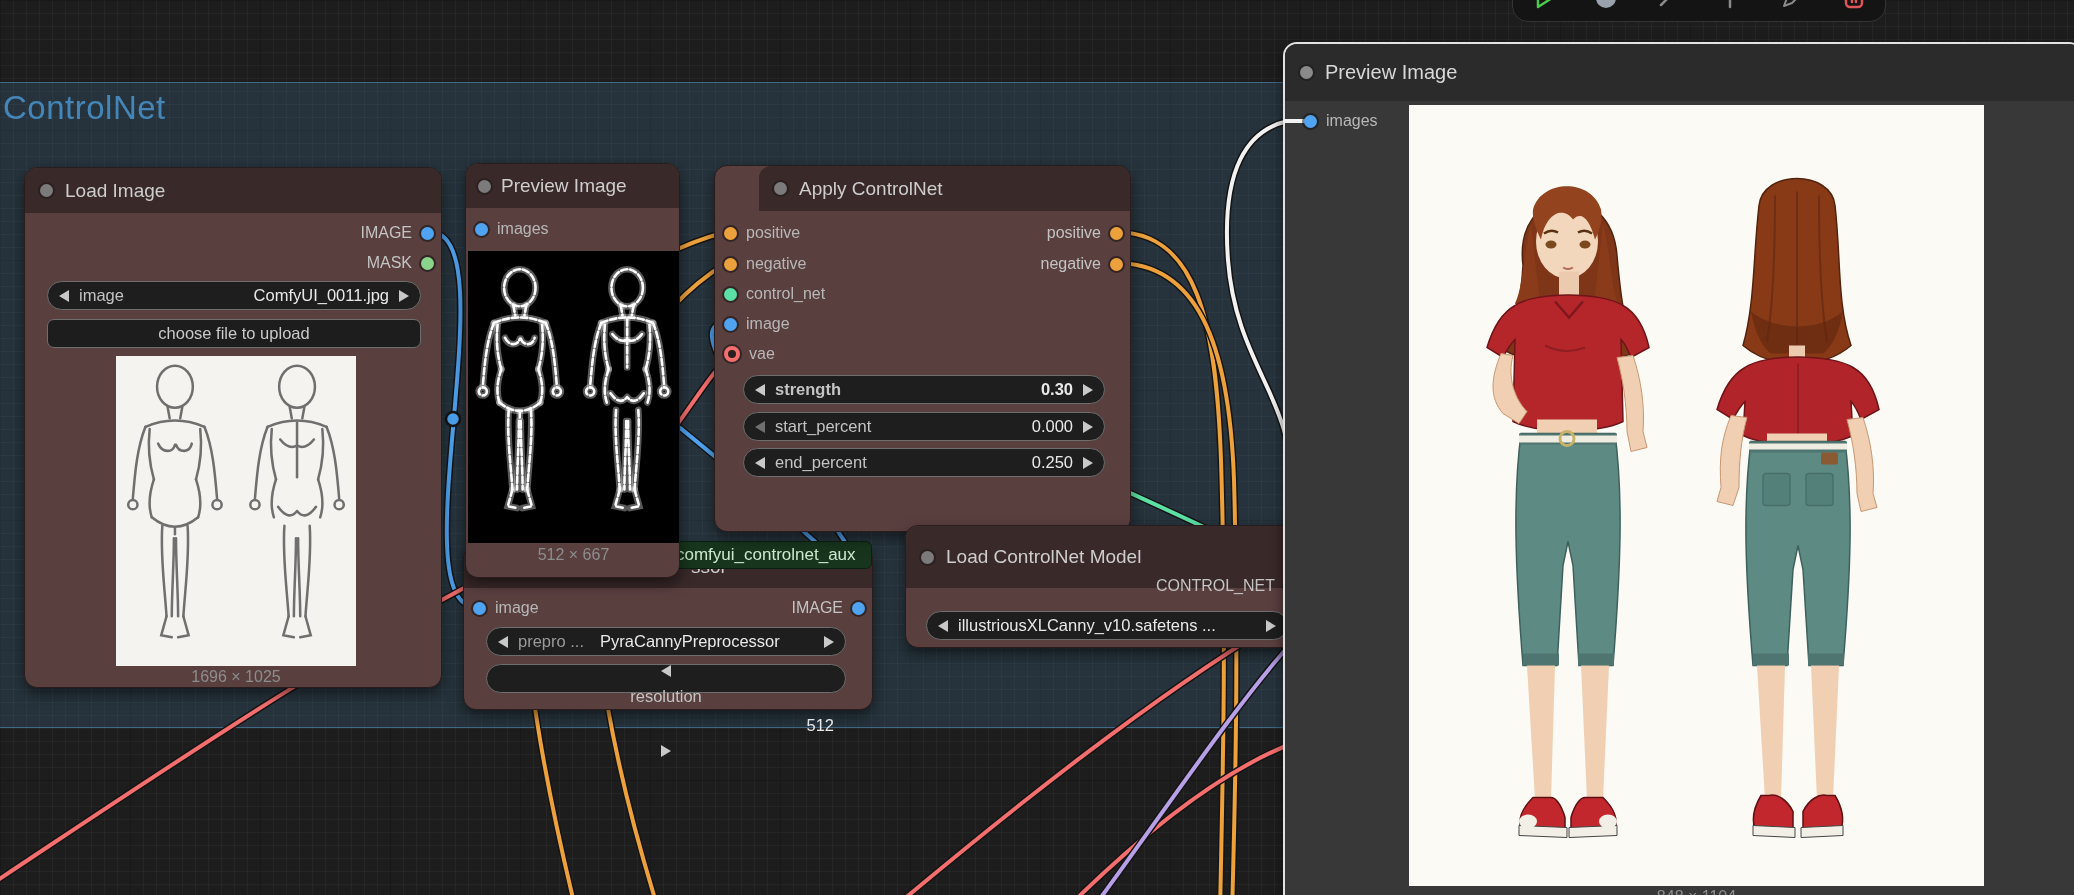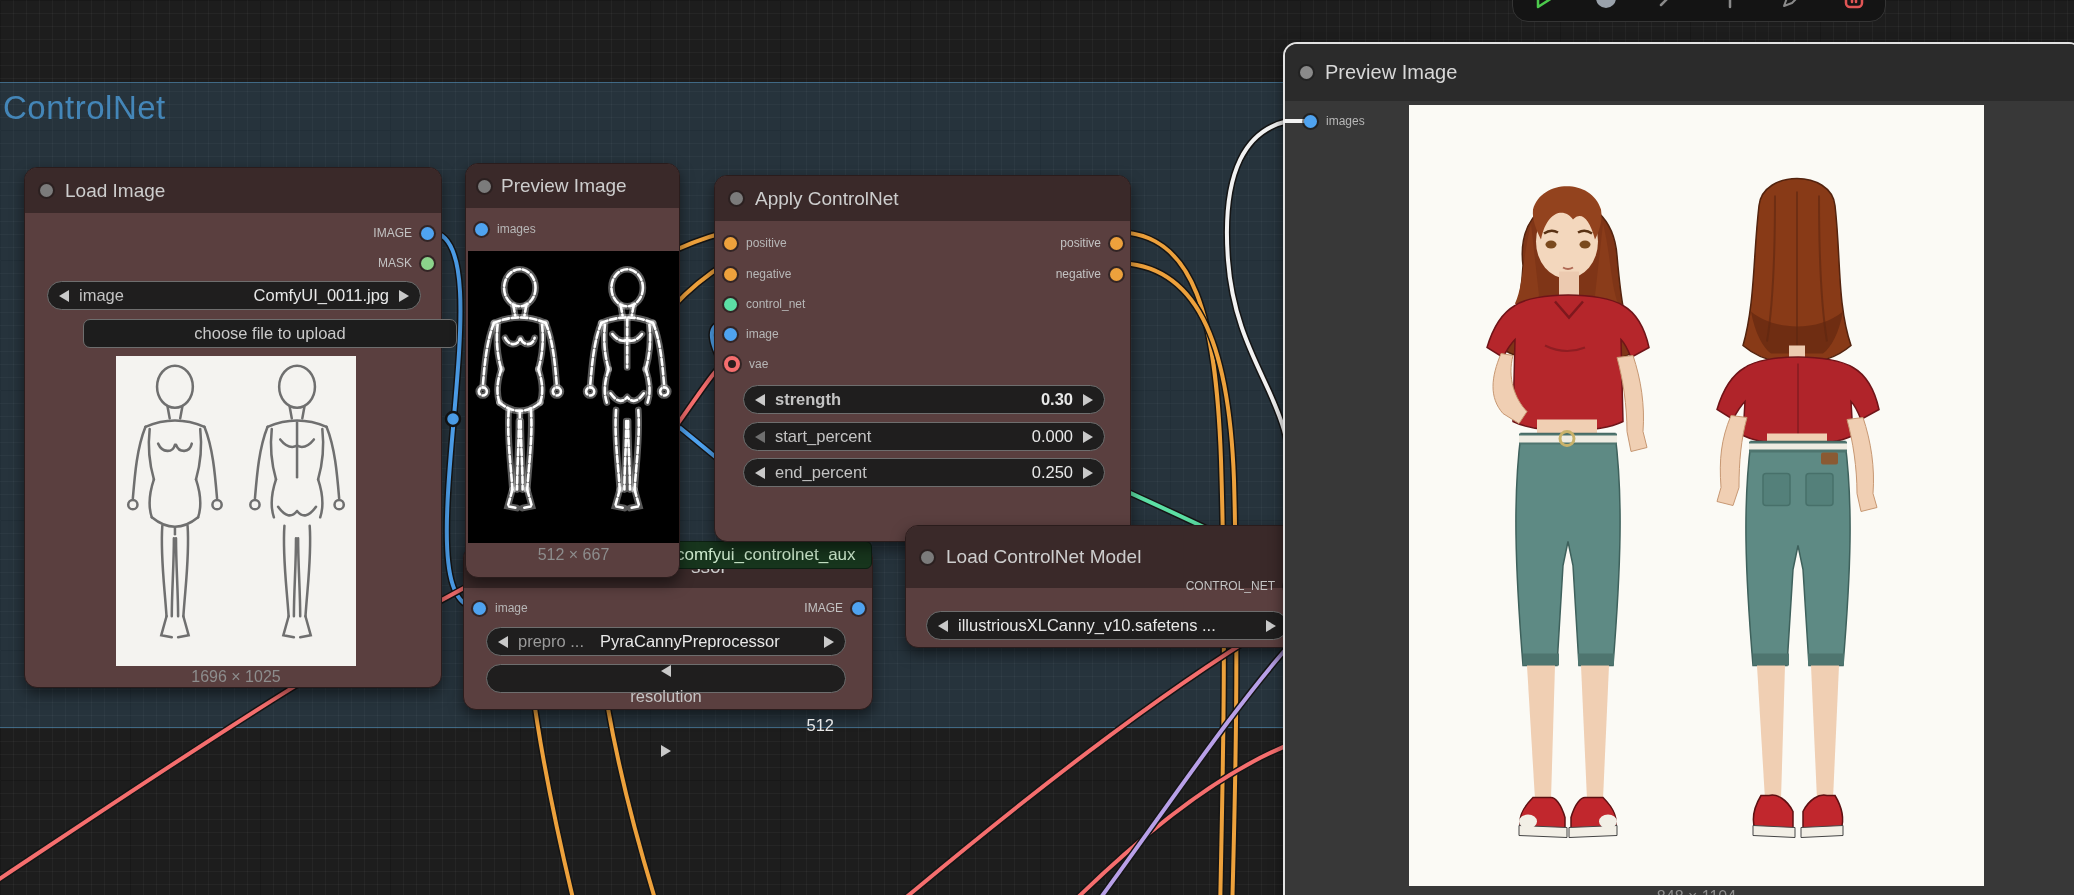--- a/index.html
+++ b/index.html
@@ -20,21 +20,21 @@
   .maroon{background:#5a3f3f;border:1px solid #2a1c1c;}
   .nhead{height:45px;border-radius:12px 12px 0 0;display:flex;align-items:center;gap:12px;padding:0 15px;box-sizing:border-box;}
   .maroon .nhead{background:#3a2929;}
   .ndot{width:13px;height:13px;border-radius:50%;background:#7b7b7b;box-shadow:0 0 0 2px rgba(18,18,18,0.35);flex:0 0 auto;}
   .ntitle{color:#cdcdcd;font-size:19px;white-space:nowrap;}
   .slot{position:absolute;display:flex;align-items:center;gap:9px;height:20px;}
   .slot.in{left:9px;}
   .slot.out{right:7px;}
   .dot{width:13px;height:13px;border-radius:50%;box-shadow:0 0 0 2px rgba(12,12,12,0.5);flex:0 0 auto;}
   .dot.ring{width:8px;height:8px;background:#2a1e1e;border:4px solid #f56e6e;box-sizing:content-box;}
-  .slabel{color:#b7b7b7;font-size:12px;white-space:nowrap;}
+  .slabel{color:#b7b7b7;font-size:16px;white-space:nowrap;}
   .out .slabel{color:#c3c3c3;}
   .widget{position:absolute;height:29px;background:#1f1e1e;border:1px solid #6e6e6e;border-radius:15px;
     display:flex;align-items:center;padding:0 11px;gap:10px;color:#c3c3c3;font-size:16.5px;box-sizing:border-box;white-space:nowrap;}
   .wval{margin-left:auto;color:#e8e8e8;}
   .wval.push{margin-left:0;}
   .sp{flex:1;}
   .arrL{width:0;height:0;border-top:6px solid transparent;border-bottom:6px solid transparent;border-right:10px solid #c9c9c9;flex:0 0 auto;}
   .arrR{width:0;height:0;border-top:6px solid transparent;border-bottom:6px solid transparent;border-left:10px solid #c9c9c9;flex:0 0 auto;}
   .arrL.dim{border-right-color:#6f6f6f;}
   .btn{position:absolute;height:29px;background:#1d1d1d;border:1px solid #6e6e6e;border-radius:7px;
@@ -104,21 +104,21 @@
     <div class="slot out" style="top:85px">
       <span class="slabel">MASK</span>
       <span class="dot" style="background: rgb(139, 212, 139);"></span>
     </div>
     <div class="widget" style="left:22px;top:113px;width:374px;">
       <span class="arrL"></span>
       <span>image</span>
       <span class="wval">ComfyUI_0011.jpg</span>
       <span class="arrR"></span>
     </div>
-    <div class="btn" style="left:22px;top:151px;width:374px;margin-left:36px;">choose file to upload</div>
+    <div class="btn" style="left:22px;top:151px;width:374px;">choose file to upload</div>
     <div class="imgbox" style="left:91px;top:188px;width:240px;height:310px;background:#f4f3f0;">
       <svg id="mannequin-line" width="240" height="310" viewBox="0 0 114 144" preserveAspectRatio="xMidYMid meet">
           <g fill="none" stroke="#6f6f6f" stroke-width="1.2" stroke-linecap="round">
   <ellipse cx="28" cy="13" rx="8.5" ry="10"></ellipse>
   <path d="M24.5,22.5 L25.5,28 M31.5,22.5 L30.5,28"></path>
   <path d="M14,32 Q28,26 42,32"></path>
   <path d="M14,32 C10,42 9,54 8,66 M42,32 C46,42 47,54 48,66"></path>
   <circle cx="8" cy="69" r="2.2"></circle>
             <circle cx="48" cy="69" r="2.2"></circle>
   <path d="M16,33 C15,42 16,50 18,57 M40,33 C41,42 40,50 38,57"></path>
@@ -251,21 +251,21 @@
     <path d="M22,79 C21,93 23,107 24,122 M34,79 C35,93 33,107 32,122"></path>
     <path d="M27.5,85 C27.5,98 26.5,110 26.5,122 M28.5,85 C28.5,98 29.5,110 29.5,122"></path>
     <path d="M24,122 l-2.5,9 5,1 M32,122 l2.5,9 -5,1"></path>
   </g>
           </g>
         </svg>
     </div>
     <div class="dims" style="left:0;top:382px;width:215px;">512 × 667</div>
   </div>
 
-  <div class="node maroon" style="left:714px;top:175px;width:417px;height:367px;z-index:7;">
+  <div class="node maroon" style="left:714px;top:165px;width:417px;height:367px;z-index:7;padding-left:44px;">
     <div class="nhead">
       <span class="ndot"></span>
       <span class="ntitle">Apply ControlNet</span>
     </div>
     <div class="slot in" style="top:57px">
       <span class="dot" style="background: rgb(237, 161, 60);"></span>
       <span class="slabel">positive</span>
     </div>
     <div class="slot in" style="top:88px">
       <span class="dot" style="background: rgb(237, 161, 60);"></span>

